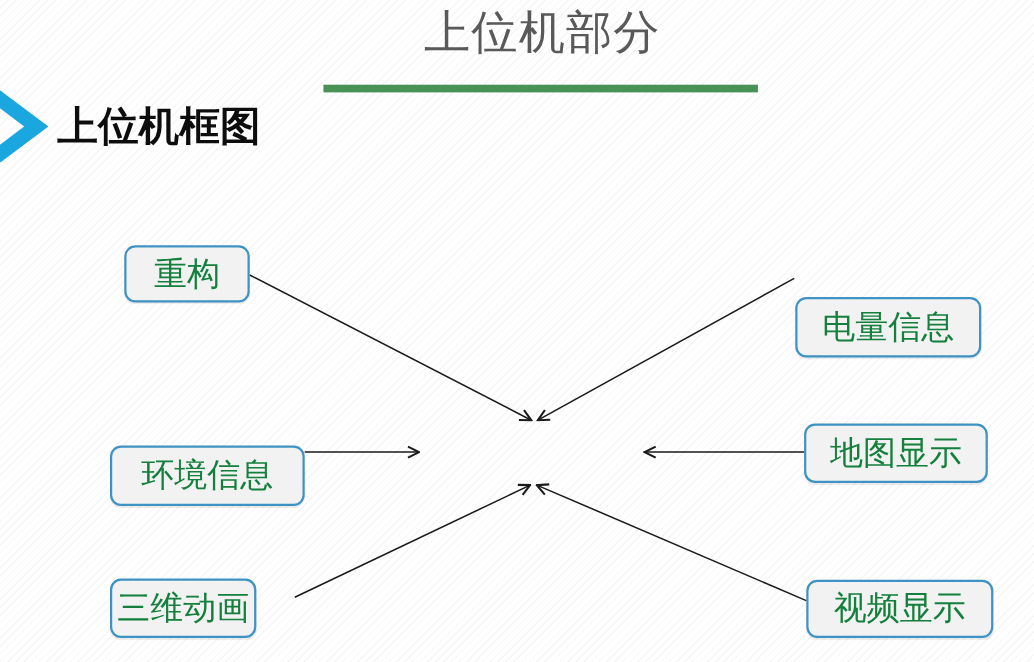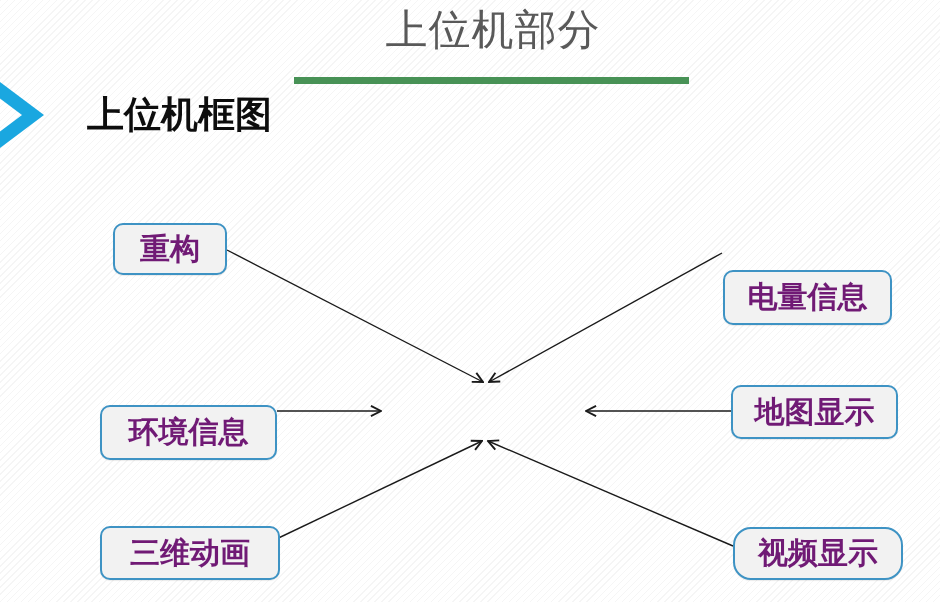--- a/index.html
+++ b/index.html
@@ -42,21 +42,20 @@
     height: 7px;
     background: #489256;
   }
   .section-heading-row {
     position: absolute;
     left: 0;
     top: 82px;
     height: 66px;
     display: flex;
     align-items: center;
-    gap: 35px;
   }
   .chevron {
     width: 44px;
     height: 66px;
     background: #1aa7e0;
     clip-path: polygon(0 0, 100% 50%, 0 100%, 0 75%, 50% 50%, 0 25%);
     flex: 0 0 auto;
   }
   .section-heading-text {
     margin-left: 8px;
@@ -73,32 +72,32 @@
   }
   .node {
     position: absolute;
     box-sizing: border-box;
     display: flex;
     align-items: center;
     justify-content: center;
     border: 2px solid #3e93c4;
     border-radius: 10px;
     background: #f2f2f2;
-    color: #701a75;
+    color: #15803d;
     font-size: 30px;
-    font-weight: 700;
+    font-weight: 400;
     box-shadow: 0 1px 1px rgba(0,0,0,0.08);
   }
   .node-reconstruction { left: 113px; top: 223px; width: 114px; height: 52px; }
   .node-power-info     { left: 723px; top: 222px; width: 169px; height: 55px; margin-top: 48px; }
   .node-env-info       { left: 100px; top: 405px; width: 177px; height: 55px; }
   .node-main           { left: 383px; top: 384px; width: 200px; height: 55px; }
   .node-map-display    { left: 731px; top: 385px; width: 167px; height: 54px; text-align: right; }
-  .node-anim-3d        { left: 100px; top: 526px; width: 180px; height: 54px; }
-  .node-video-display  { left: 733px; top: 527px; width: 170px; height: 53px; border-radius: 18px; }
+  .node-anim-3d        { left: 100px; top: 526px; width: 133px; height: 54px; }
+  .node-video-display  { left: 733px; top: 527px; width: 170px; height: 53px; }
 </style>
 </head>
 <body>
 
 <div class="slide">
 
   <h1 class="slide-title">上位机部分</h1>
   <div class="title-rule"></div>
 
   <div class="section-heading-row">

